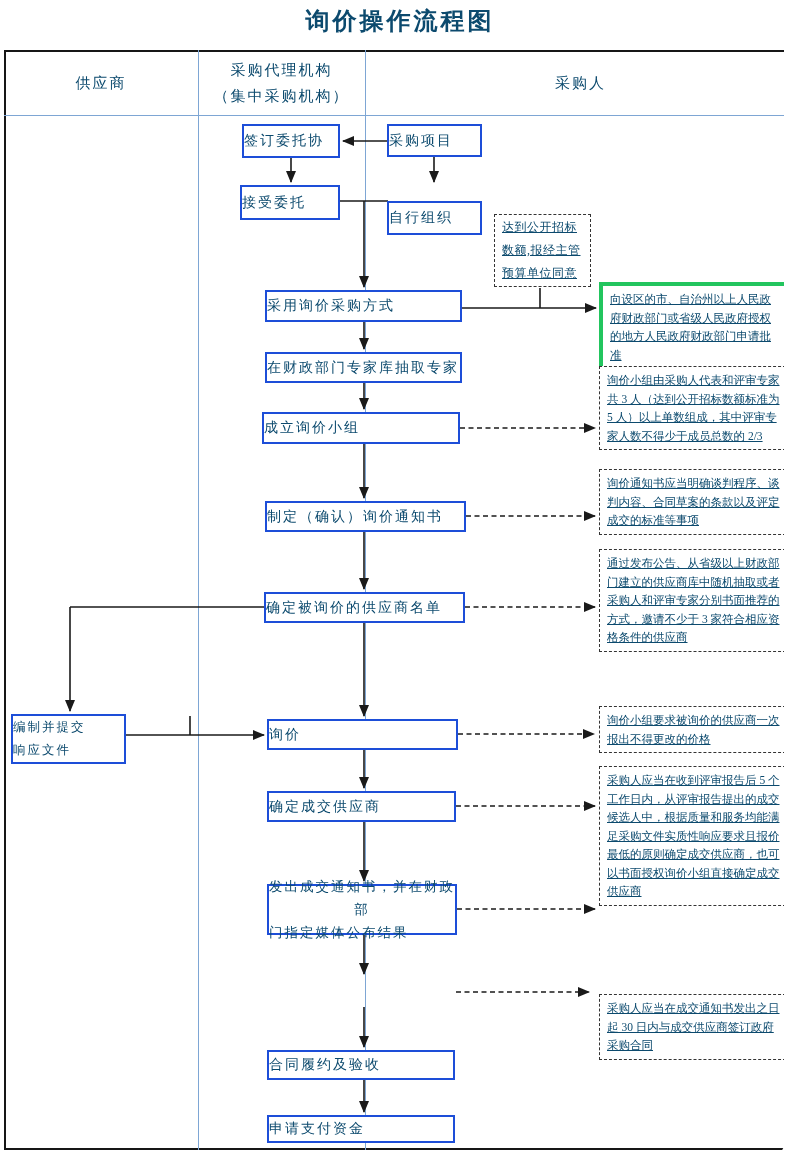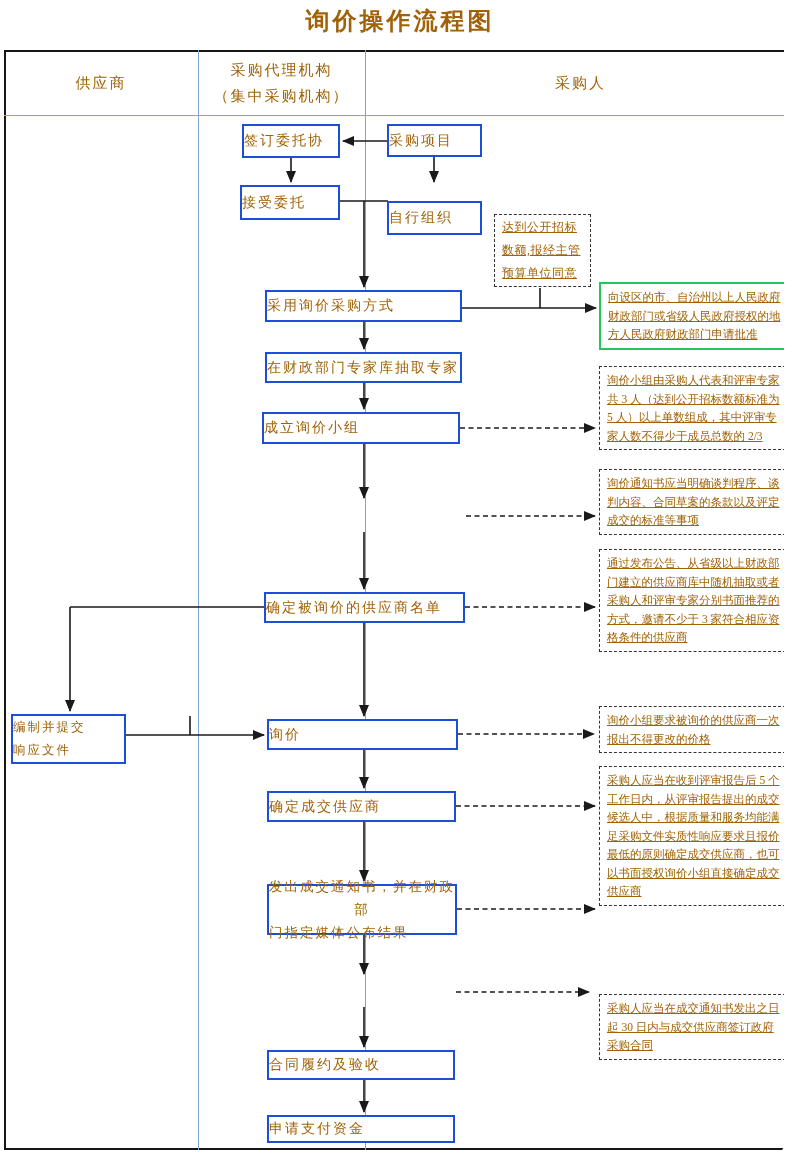--- a/index.html
+++ b/index.html
@@ -1,18 +1,18 @@
 <!DOCTYPE html>
 <html><head>
 <meta charset="utf-8">
 <style>
   html,body{margin:0;padding:0;background:#fff;}
   #stage{
     position:relative;width:784px;height:1155px;background:#fff;overflow:hidden;
-    font-family:"Liberation Serif","DejaVu Serif",serif;color:#a16207;border-radius:11px;
+    font-family:"Liberation Serif","DejaVu Serif",serif;color:#0c4a6e;border-radius:11px;
   }
   .title{
     position:absolute;left:0;top:5px;width:800px;text-align:center;
     font-size:24px;font-weight:bold;letter-spacing:3px;
   }
   .frame{
     position:absolute;left:4px;top:50px;width:792px;height:1100px;
     border:2px solid #161616;box-sizing:border-box;z-index:0;background:#fff;
   }
   .vline{position:absolute;width:1px;background:#7ea6d4;z-index:1;}
@@ -29,21 +29,21 @@
     align-items:flex-start;justify-content:center;text-align:center;
     font-size:14px;letter-spacing:2px;line-height:22px;
   }
   .node.two-line{font-size:13.5px;line-height:23px;}
   .node.left-small{font-size:12.5px;letter-spacing:2px;line-height:23px;}
   .note{
     position:absolute;z-index:3;box-sizing:border-box;background:#fff;
     border:1.5px dashed #333;font-size:11.5px;line-height:18.5px;
     letter-spacing:0;padding:4px 7px;text-align:left;text-decoration:underline;
   }
-  .note.solid{border:2px solid #22c55e;}
+  .note.solid{border:4px solid #22c55e;}
   .note.cue{
     font-size:12px;line-height:23px;letter-spacing:0.5px;padding:1px 7px;
   }
   .note.cue span{display:block;}
   .note.deadline{
     font-size:11.8px;line-height:19px;padding:3px 8px;width:127px;
   }
 </style>
 </head>
 <body>
@@ -127,20 +127,23 @@
   </div>
   <div class="node" style="left:265px;top:290px;width:197px;height:32px;">
     <span>采用询价采购方式</span>
   </div>
   <div class="node" style="left:265px;top:352px;width:197px;height:31px;">
     <span>在财政部门专家库抽取专家</span>
   </div>
   <div class="node" style="left:262px;top:412px;width:198px;height:32px;">
     <span>成立询价小组</span>
   </div>
+  <div class="node" style="left:265px;top:501px;width:201px;height:31px;">
+    <span>制定（确认）询价通知书</span>
+  </div>
   <div class="node" style="left:264px;top:592px;width:201px;height:31px;">
     <span>确定被询价的供应商名单</span>
   </div>
   <div class="node left-small" style="left:11px;top:714px;width:115px;height:50px;">
     <span>编制并提交</span>
     <span>响应文件</span>
   </div>
   <div class="node" style="left:267px;top:719px;width:191px;height:31px;">
     <span>询价</span>
   </div>

